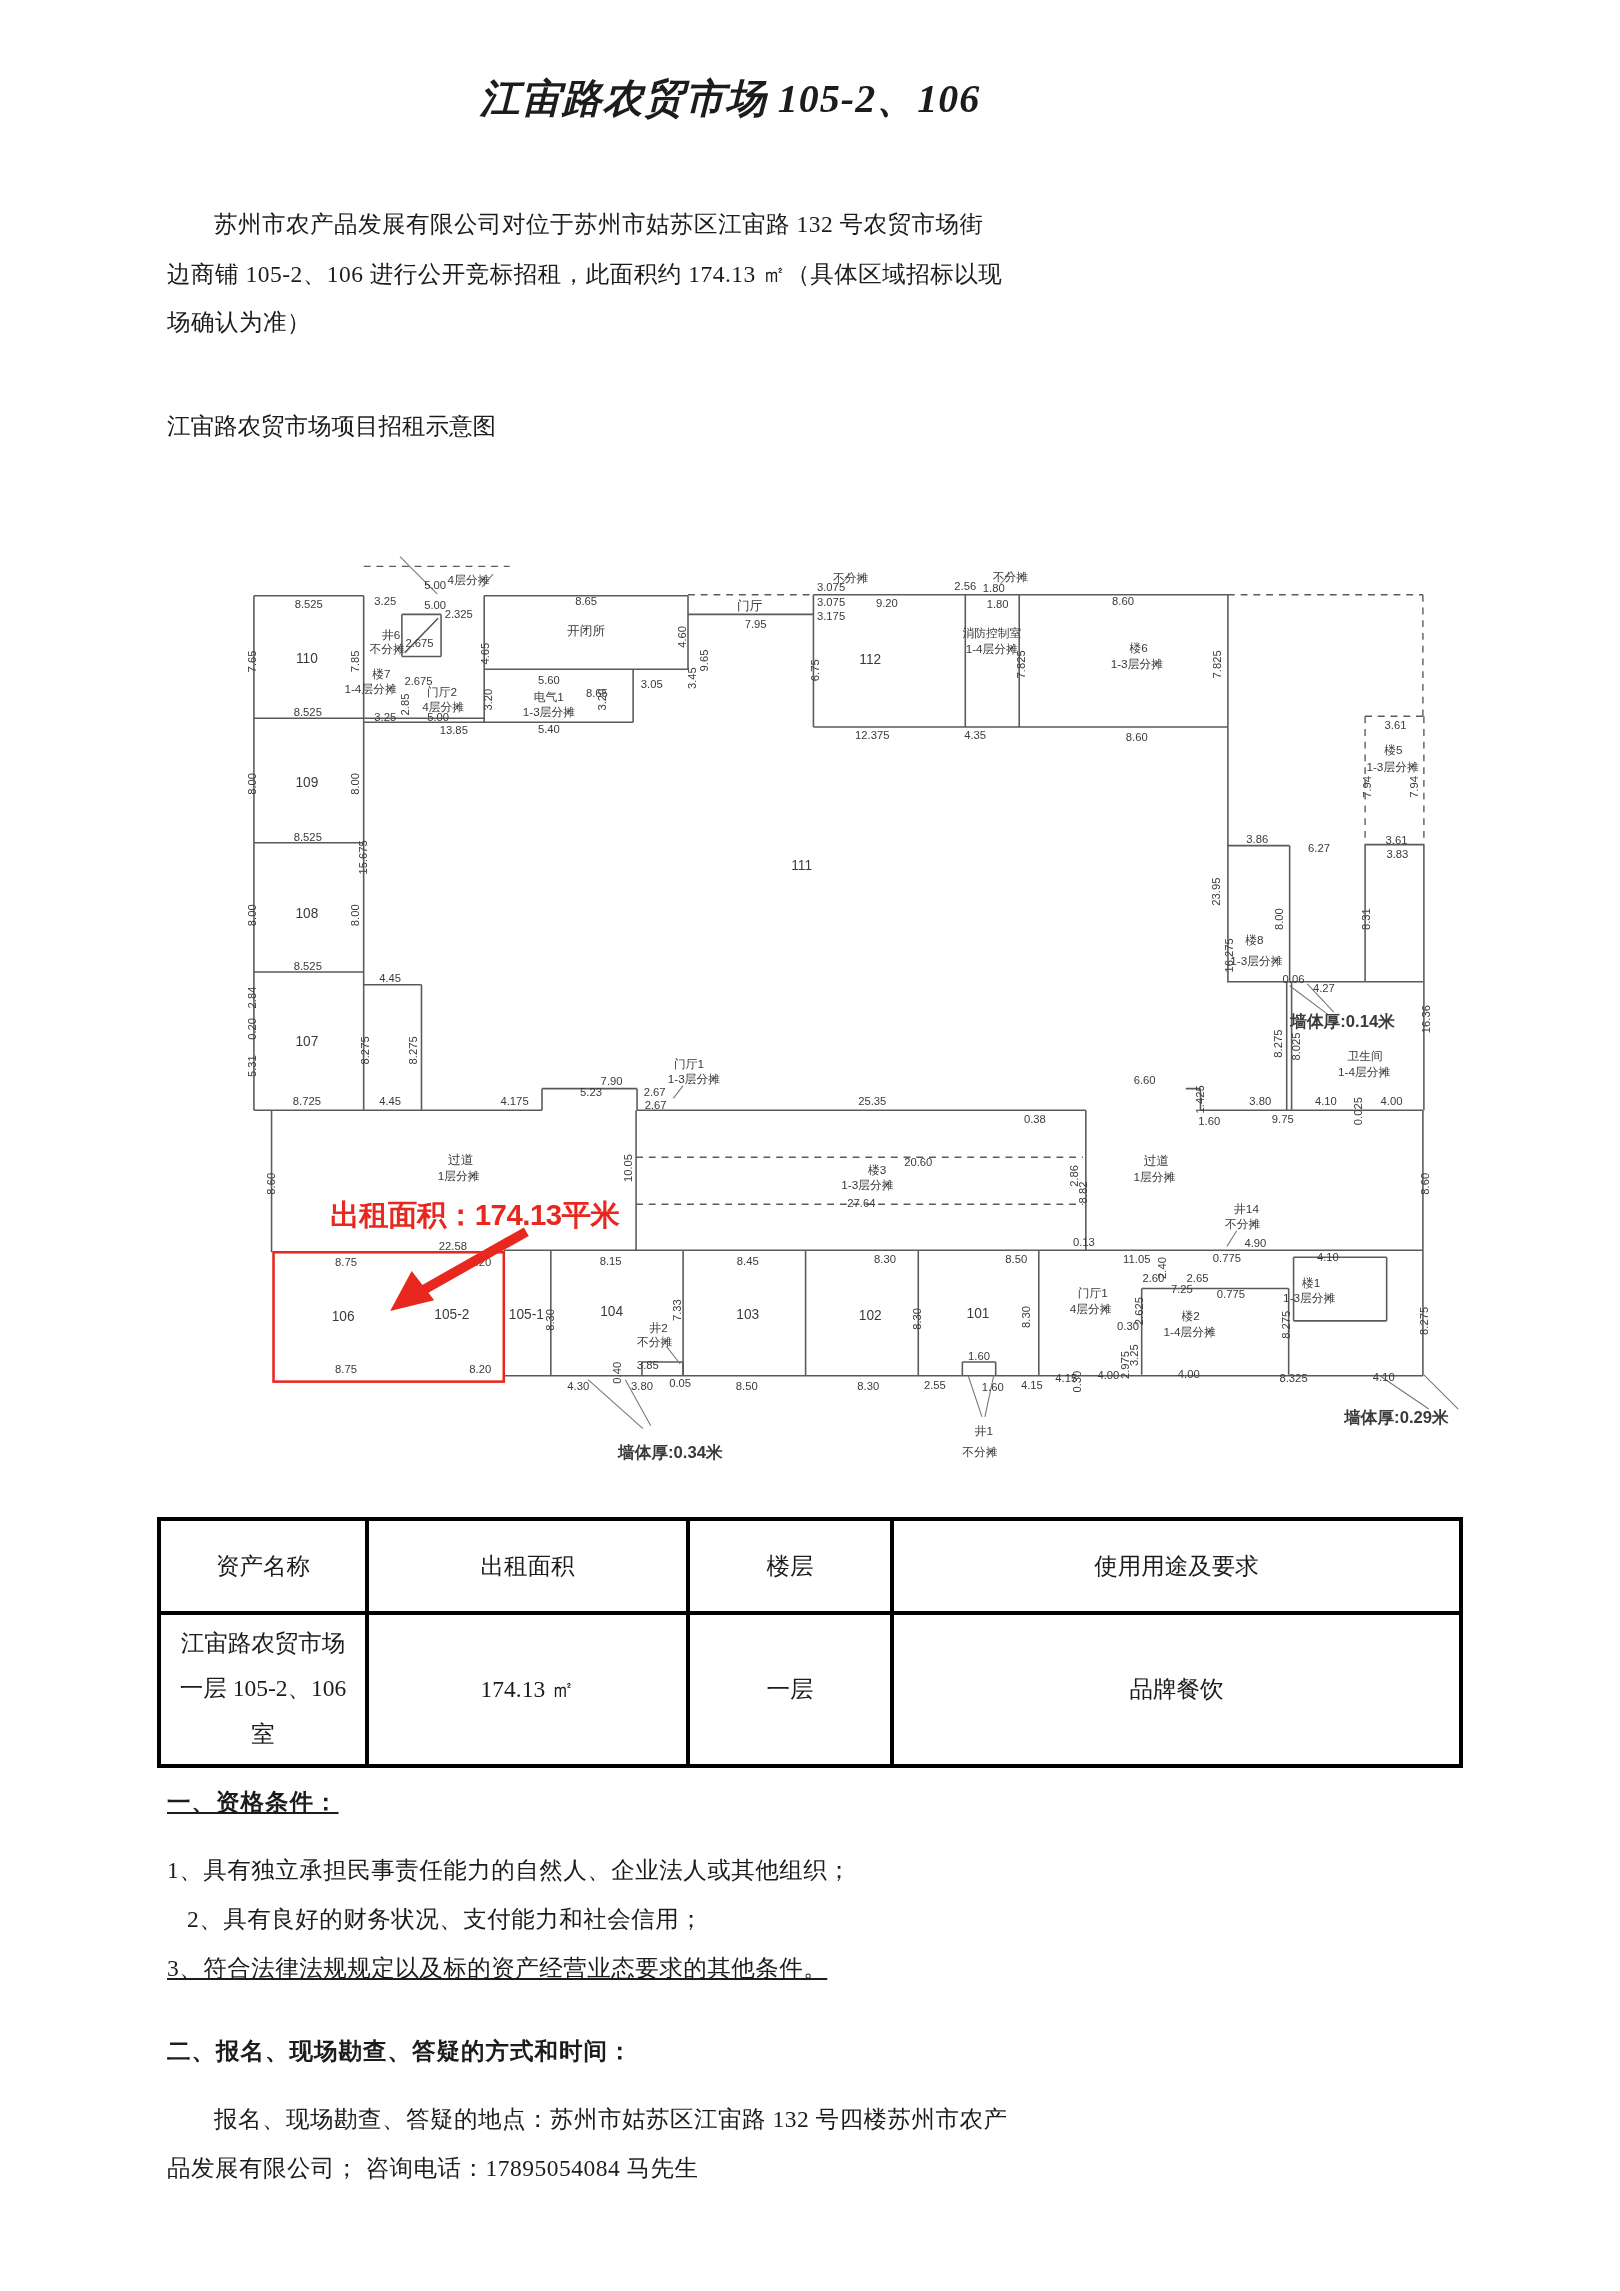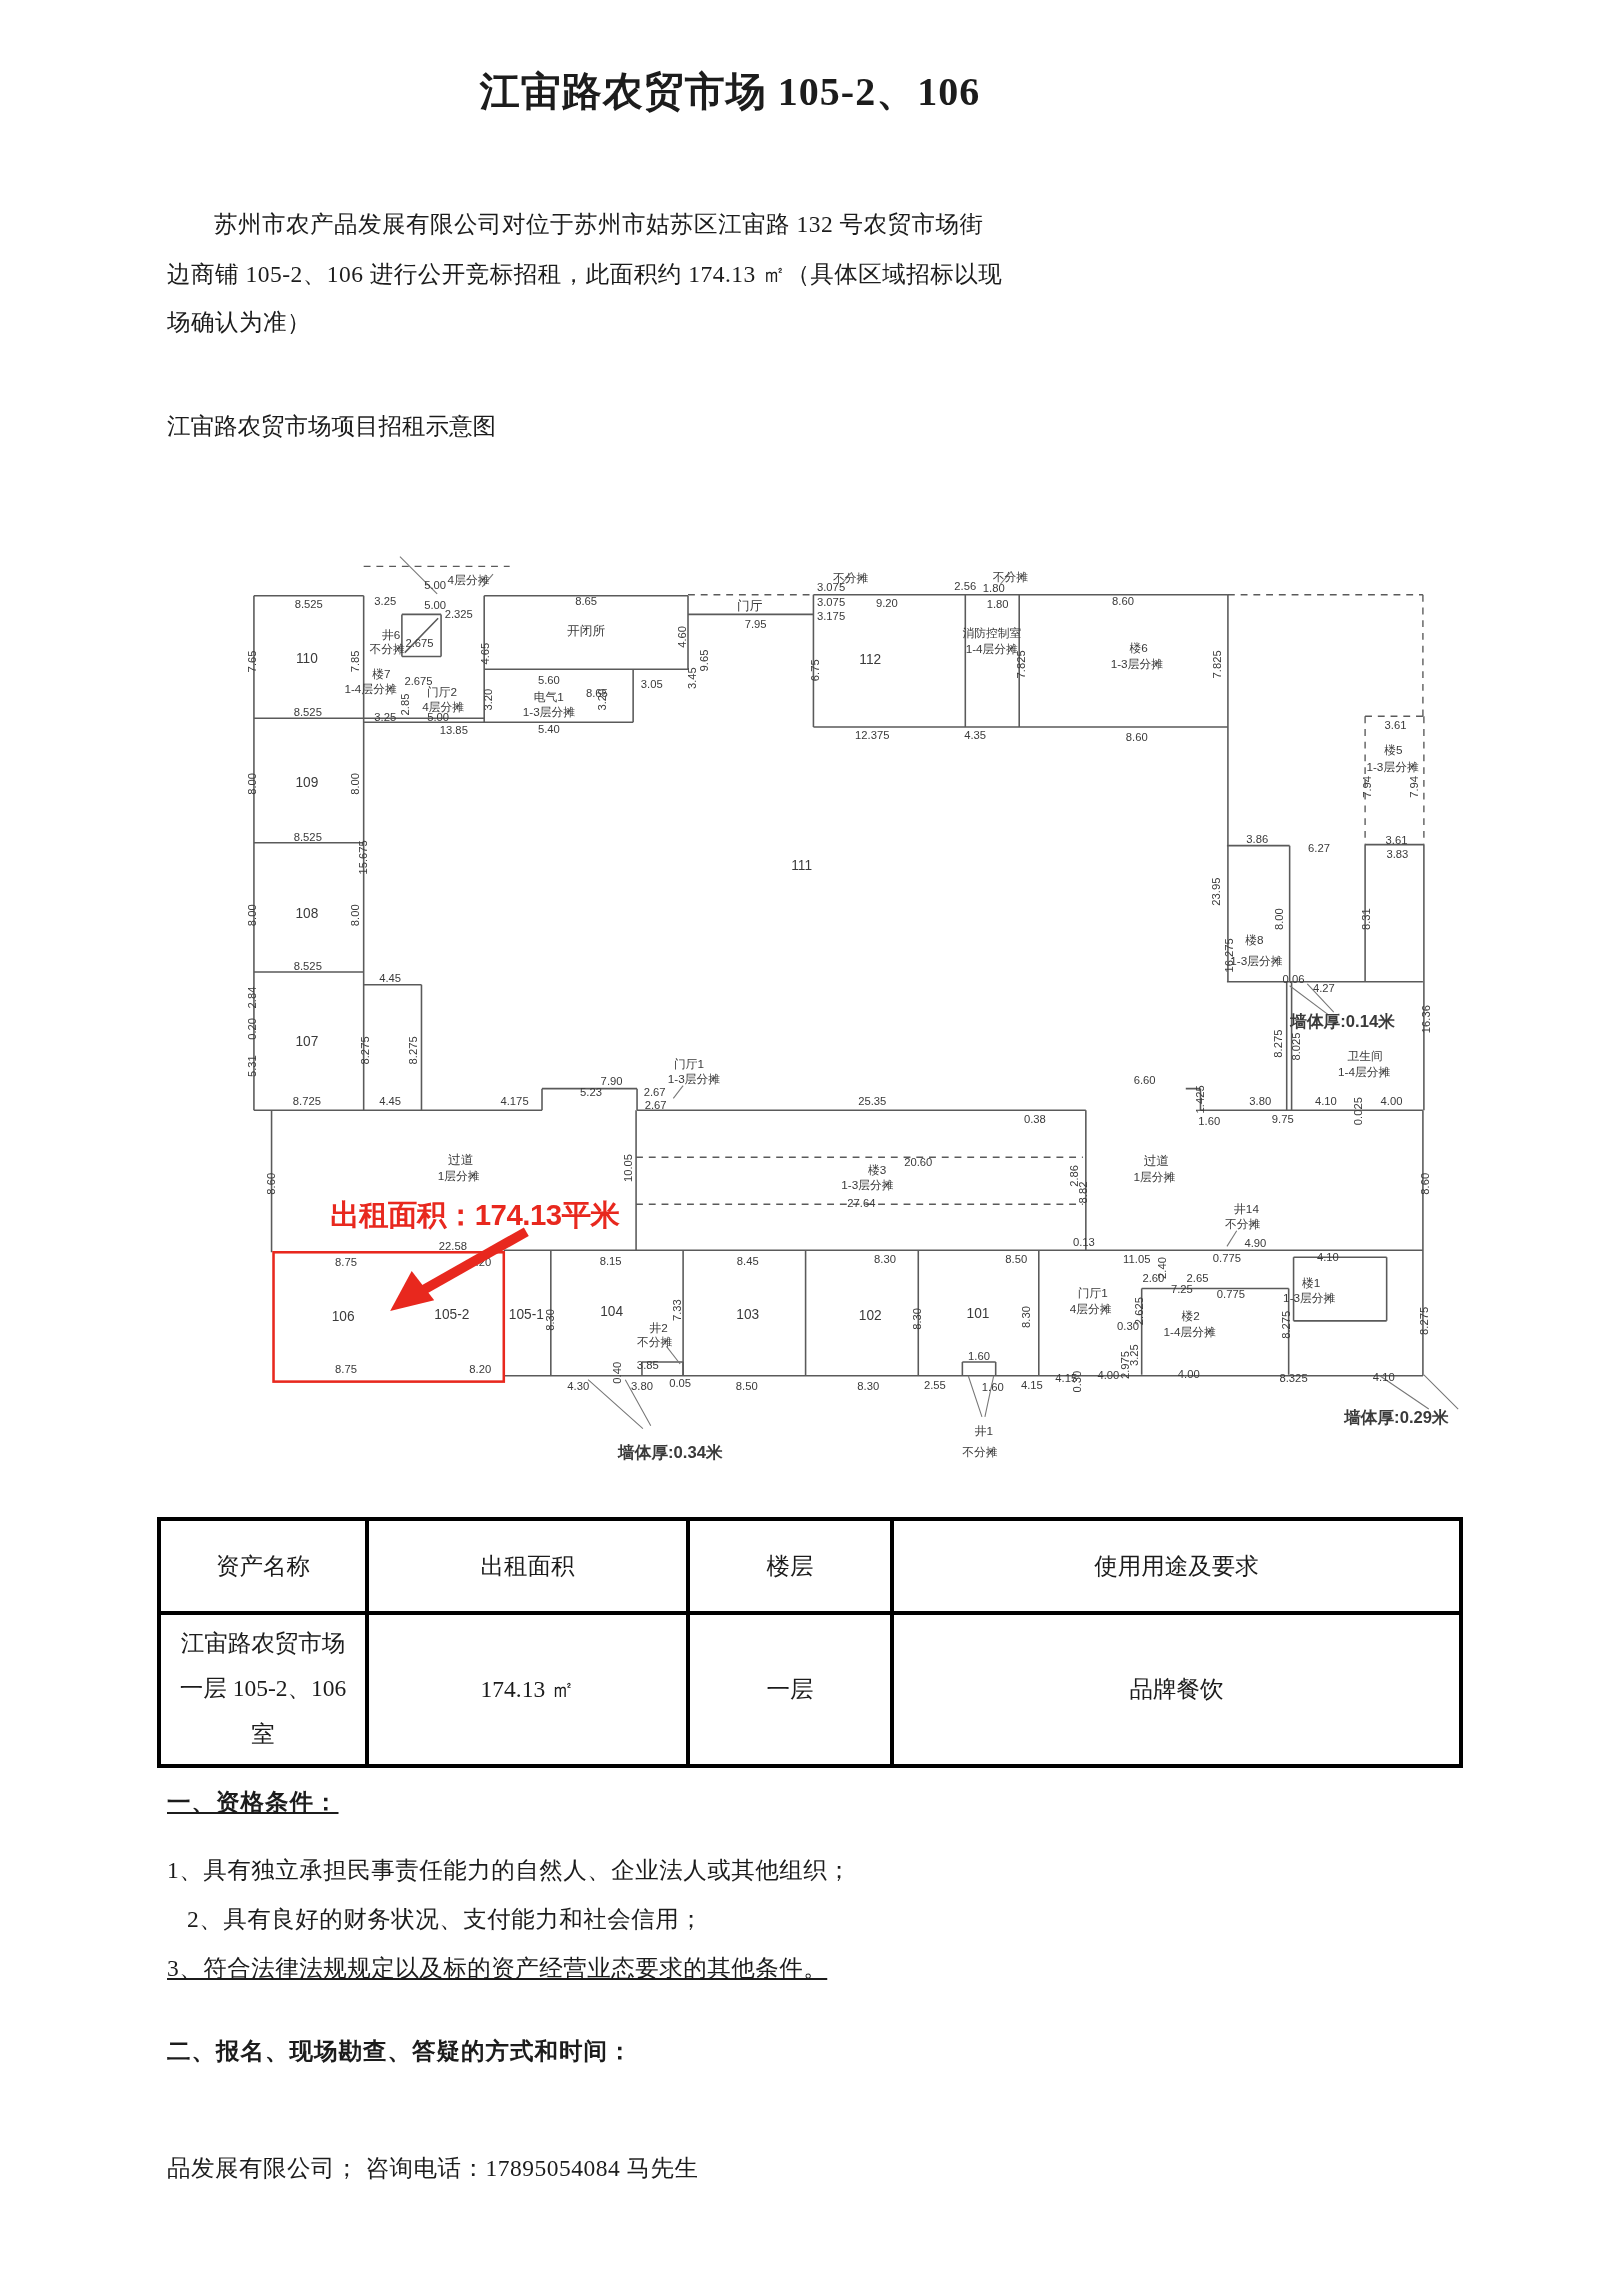--- a/index.html
+++ b/index.html
@@ -18,21 +18,21 @@
   table.assets thead th{height:78px;border-bottom:3.9px double #222;}
   table.assets td{height:127px;}
   td.asset-name{text-align:left;line-height:1.95;padding-left:11.8px;}
   svg text{font-family:"Liberation Sans","DejaVu Sans",sans-serif;}
 </style>
 </head>
 <body>
 
 <div id="page">
 
-  <div class="abs title" style="top:64px;">江宙路农贸市场 105-2、106</div>
+  <div class="abs title" style="top:71px;font-style:italic;">江宙路农贸市场 105-2、106</div>
 
   <div class="abs bodyline indent" style="top:208px;">苏州市农产品发展有限公司对位于苏州市姑苏区江宙路 132 号农贸市场街</div>
   <div class="abs bodyline" style="top:258px;">边商铺 105-2、106 进行公开竞标招租，此面积约 174.13 ㎡（具体区域招标以现</div>
   <div class="abs bodyline" style="top:306px;">场确认为准）</div>
 
   <div class="abs caption" style="top:410px;">江宙路农贸市场项目招租示意图</div>
 
   <svg id="plan-svg" class="abs" style="left:0;top:0;" width="1620" height="1509" viewBox="0 0 1653 1540">
       <path d="M259,608 H371 M259,608 V1133 M371,608 V1133 M259,733 H371 M259,860 H371 M259,992 H371" stroke="#5a5a5a" stroke-width="1.6" fill="none"></path>
       <path d="M371,1005 H430 M430,1005 V1133" stroke="#5a5a5a" stroke-width="1.6" fill="none"></path>
@@ -294,16 +294,17 @@
       </tr>
     </tbody>
   </table>
 
   <div class="abs h2" style="top:1786px;text-decoration:underline;">一、资格条件：</div>
   <div class="abs bodyline" style="top:1854px;">1、具有独立承担民事责任能力的自然人、企业法人或其他组织；</div>
   <div class="abs bodyline" style="top:1903px;margin-left:20px;">2、具有良好的财务状况、支付能力和社会信用；</div>
   <div class="abs bodyline" style="top:1952px;text-decoration:underline;">3、符合法律法规规定以及标的资产经营业态要求的其他条件。</div>
 
   <div class="abs h2" style="top:2035px;">二、报名、现场勘查、答疑的方式和时间：</div>
+  <div class="abs bodyline indent" style="top:2103px;">报名、现场勘查、答疑的地点：苏州市姑苏区江宙路 132 号四楼苏州市农产</div>
   <div class="abs bodyline" style="top:2152px;">品发展有限公司；  咨询电话：17895054084 马先生</div>
 
 </div>
 
 
 </body></html>

